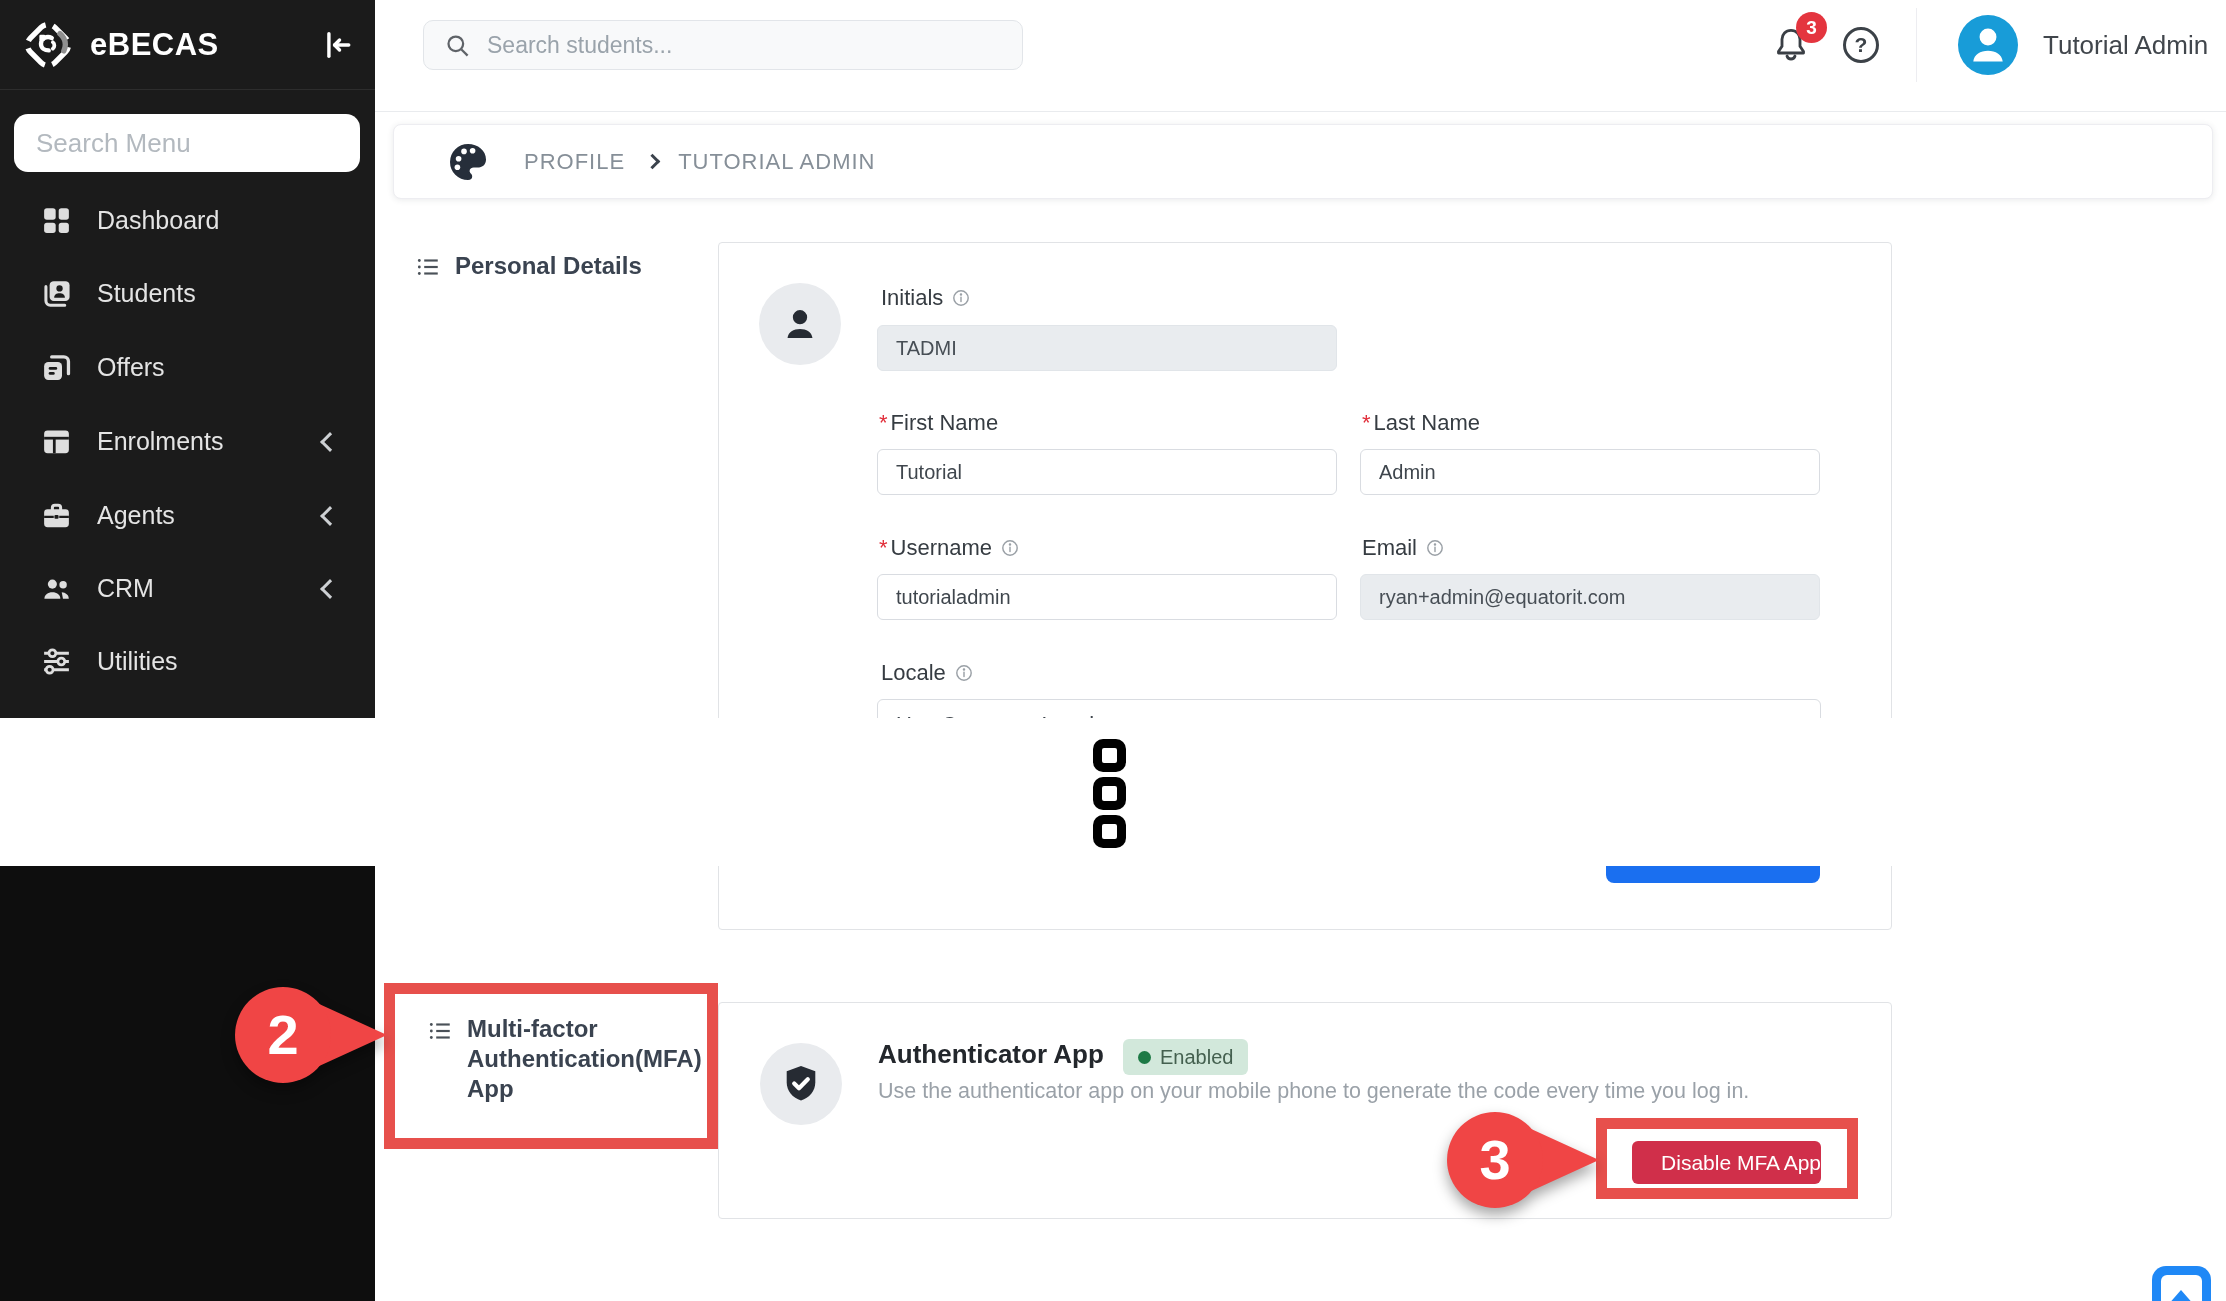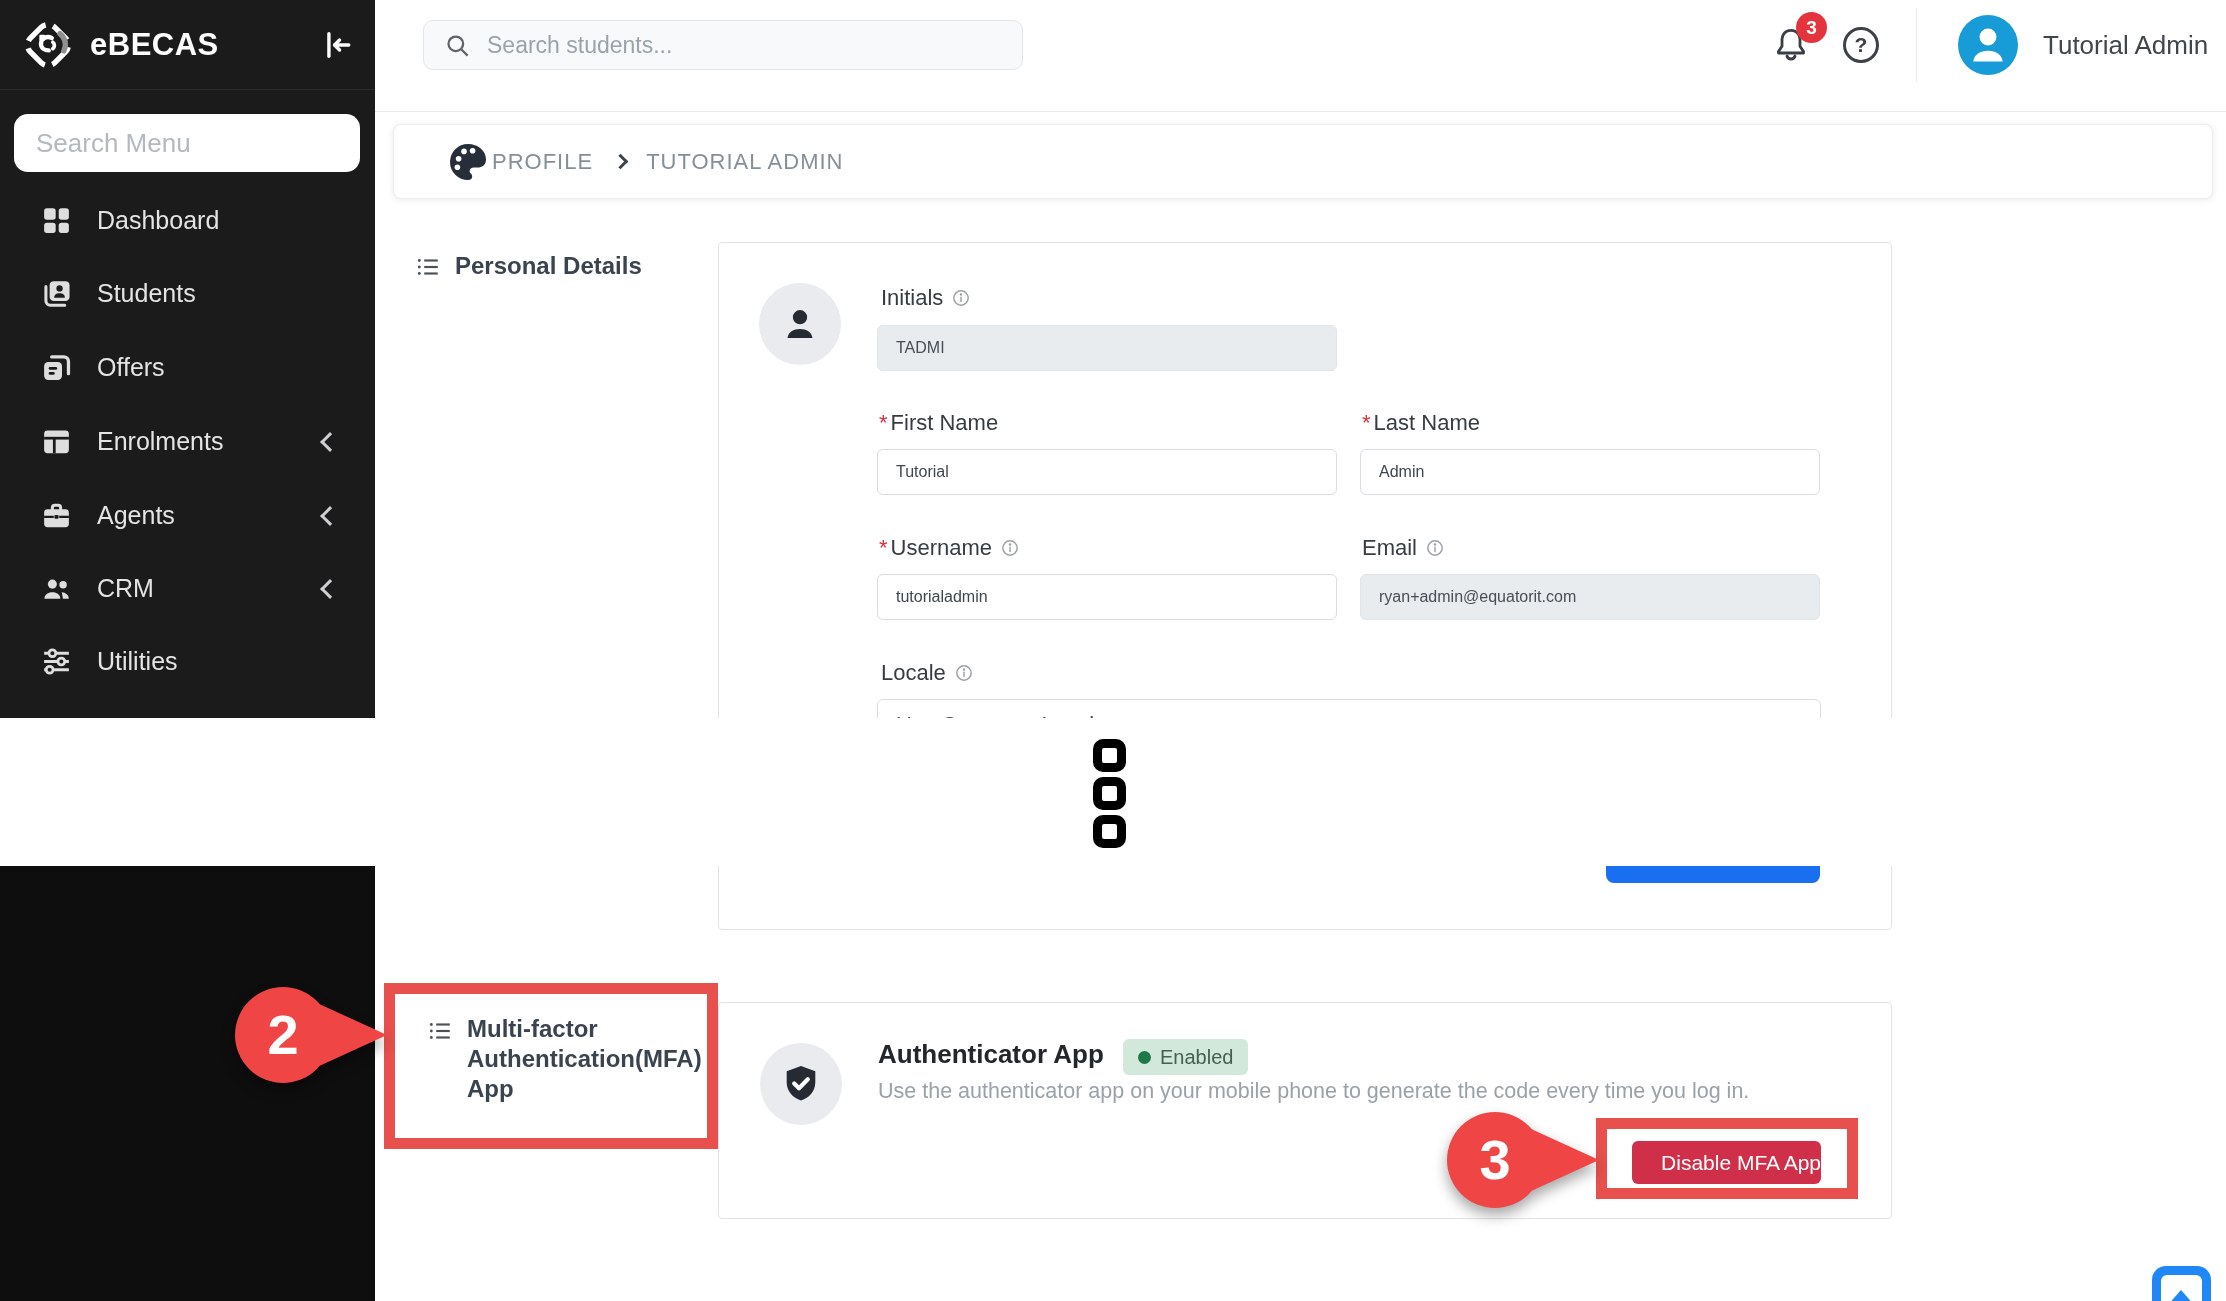--- a/index.html
+++ b/index.html
@@ -36,21 +36,21 @@
   .help-btn::after { content:"?"; font-size:21px; font-weight:700; color:#3c4248; }
   .tb-divider { position:absolute; left:1541px; top:8px; width:1px; height:74px; background:#ededf1; }
   .tb-avatar { position:absolute; left:1583px; top:15px; width:60px; height:60px; border-radius:50%; background:#189cd8; display:flex; align-items:center; justify-content:center; cursor:pointer; }
   .tb-avatar svg { width:52px; height:52px; }
   .tb-username { position:absolute; left:1668px; top:0; height:90px; line-height:90px; font-size:26px; font-weight:500; color:#41464c; }
 
   
   .breadcrumb { position:absolute; left:393px; top:124px; width:1820px; height:75px; background:#fff; border:1px solid #ededf1; border-radius:8px; box-shadow:0 1px 6px rgba(40,50,60,.10); display:flex; align-items:center; padding-left:50px; }
   .breadcrumb .palette { width:48px; height:48px; }
   .crumb { font-size:22px; color:#868f98; letter-spacing:1px; font-weight:500; }
-  .crumb-section { }
+  .crumb-section { margin-left:32px; }
   .chev-right { width:11px; height:11px; border-top:3.5px solid #3b424c; border-right:3.5px solid #3b424c; transform:rotate(45deg); margin:0 20px 0 22px; }
 
   
   .nav-personal { position:absolute; left:415px; top:252px; display:flex; align-items:flex-start; cursor:pointer; }
   .nav-personal .list-ic { width:26px; height:26px; margin-top:2px; }
   .nav-personal .nav-label { margin-left:14px; font-size:24px; font-weight:700; color:#3a4350; }
 
   .mfa-highlight { position:absolute; left:384px; top:983px; width:334px; height:166px; border:11px solid #e7504c; background:#fff; z-index:25; }
   .mfa-highlight .inner { position:absolute; left:0; top:0; right:0; bottom:0; padding:20px 0 0 32px; display:flex; align-items:flex-start; cursor:pointer; }
   .mfa-highlight .list-ic { width:26px; height:26px; margin-top:4px; flex:0 0 auto; }
@@ -62,21 +62,21 @@
   .card-mfa { left:718px; top:1002px; width:1174px; height:217px; }
 
   .avatar-circle { position:absolute; width:82px; height:82px; border-radius:50%; background:#e9ebee; display:flex; align-items:center; justify-content:center; }
   .av1 { left:40px; top:40px; }
   .av2 { left:41px; top:40px; }
   .avatar-circle svg { width:44px; height:44px; }
 
   .f-label { position:absolute; font-size:22px; color:#363c42; display:flex; align-items:center; }
   .req { color:#e12d39; margin-right:3px; }
   .info-ic { width:18px; height:18px; margin-left:9px; }
-  .f-input { position:absolute; height:46px; border:1px solid #d9dce1; border-radius:6px; background:#fff; font-size:16px; color:#3f464d; padding:0 18px; font-family:inherit; outline:none; }
+  .f-input { position:absolute; height:46px; border:1px solid #d9dce1; border-radius:6px; background:#fff; font-size:20px; color:#3f464d; padding:0 18px; font-family:inherit; outline:none; }
   .f-input.disabled { background:#e9ecef; border-color:#e1e5e9; color:#474e55; }
 
   .lb-initials { left:162px; top:42px; }   .in-initials { left:158px; top:82px;  width:460px; }
   .lb-fname    { left:160px; top:167px; }  .in-fname    { left:158px; top:206px; width:460px; }
   .lb-lname    { left:643px; top:167px; }  .in-lname    { left:641px; top:206px; width:460px; }
   .lb-uname    { left:160px; top:292px; }  .in-uname    { left:158px; top:331px; width:460px; }
   .lb-email    { left:643px; top:292px; }  .in-email    { left:641px; top:331px; width:460px; }
   .lb-locale   { left:162px; top:417px; }
   .locale-select { position:absolute; left:158px; top:456px; width:944px; height:46px; border:1px solid #d9dce1; border-radius:6px; background:#fff; font-size:22px; color:#3f464d; padding:12px 18px 0; cursor:pointer; }
   .update-btn { position:absolute; left:887px; top:596px; width:214px; height:44px; background:#1a6ff0; border:none; border-radius:8px; cursor:pointer; }

